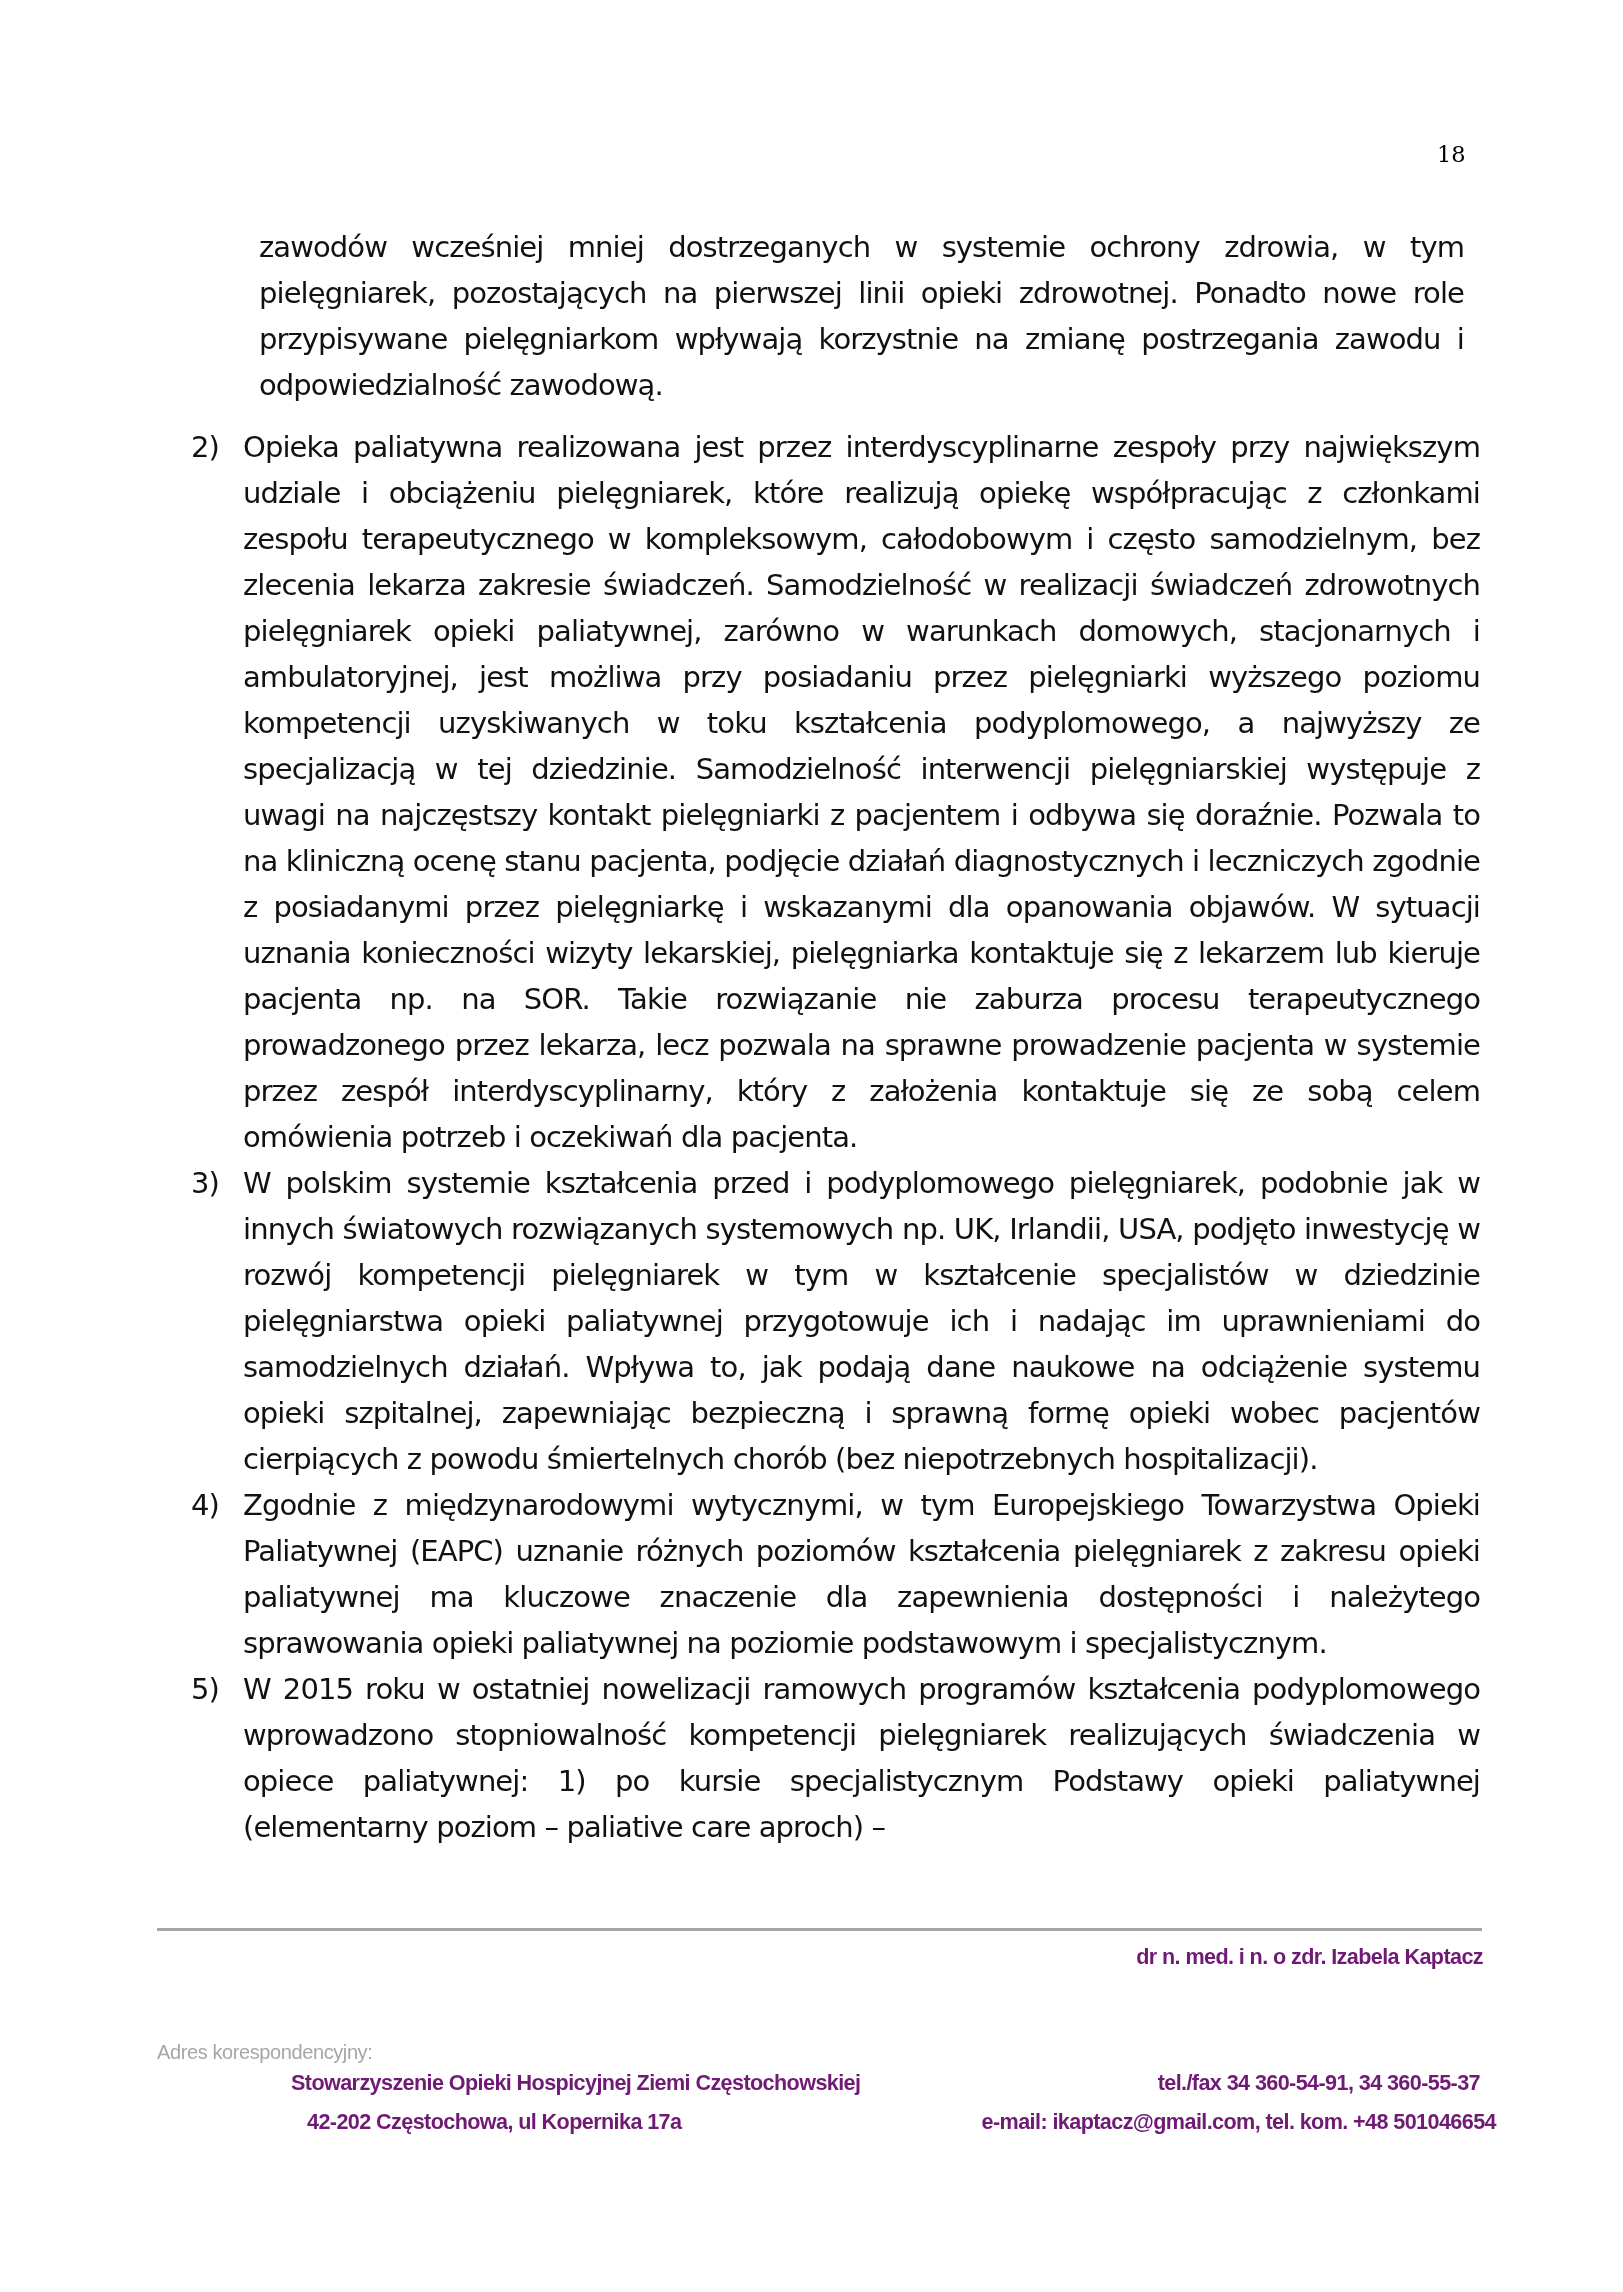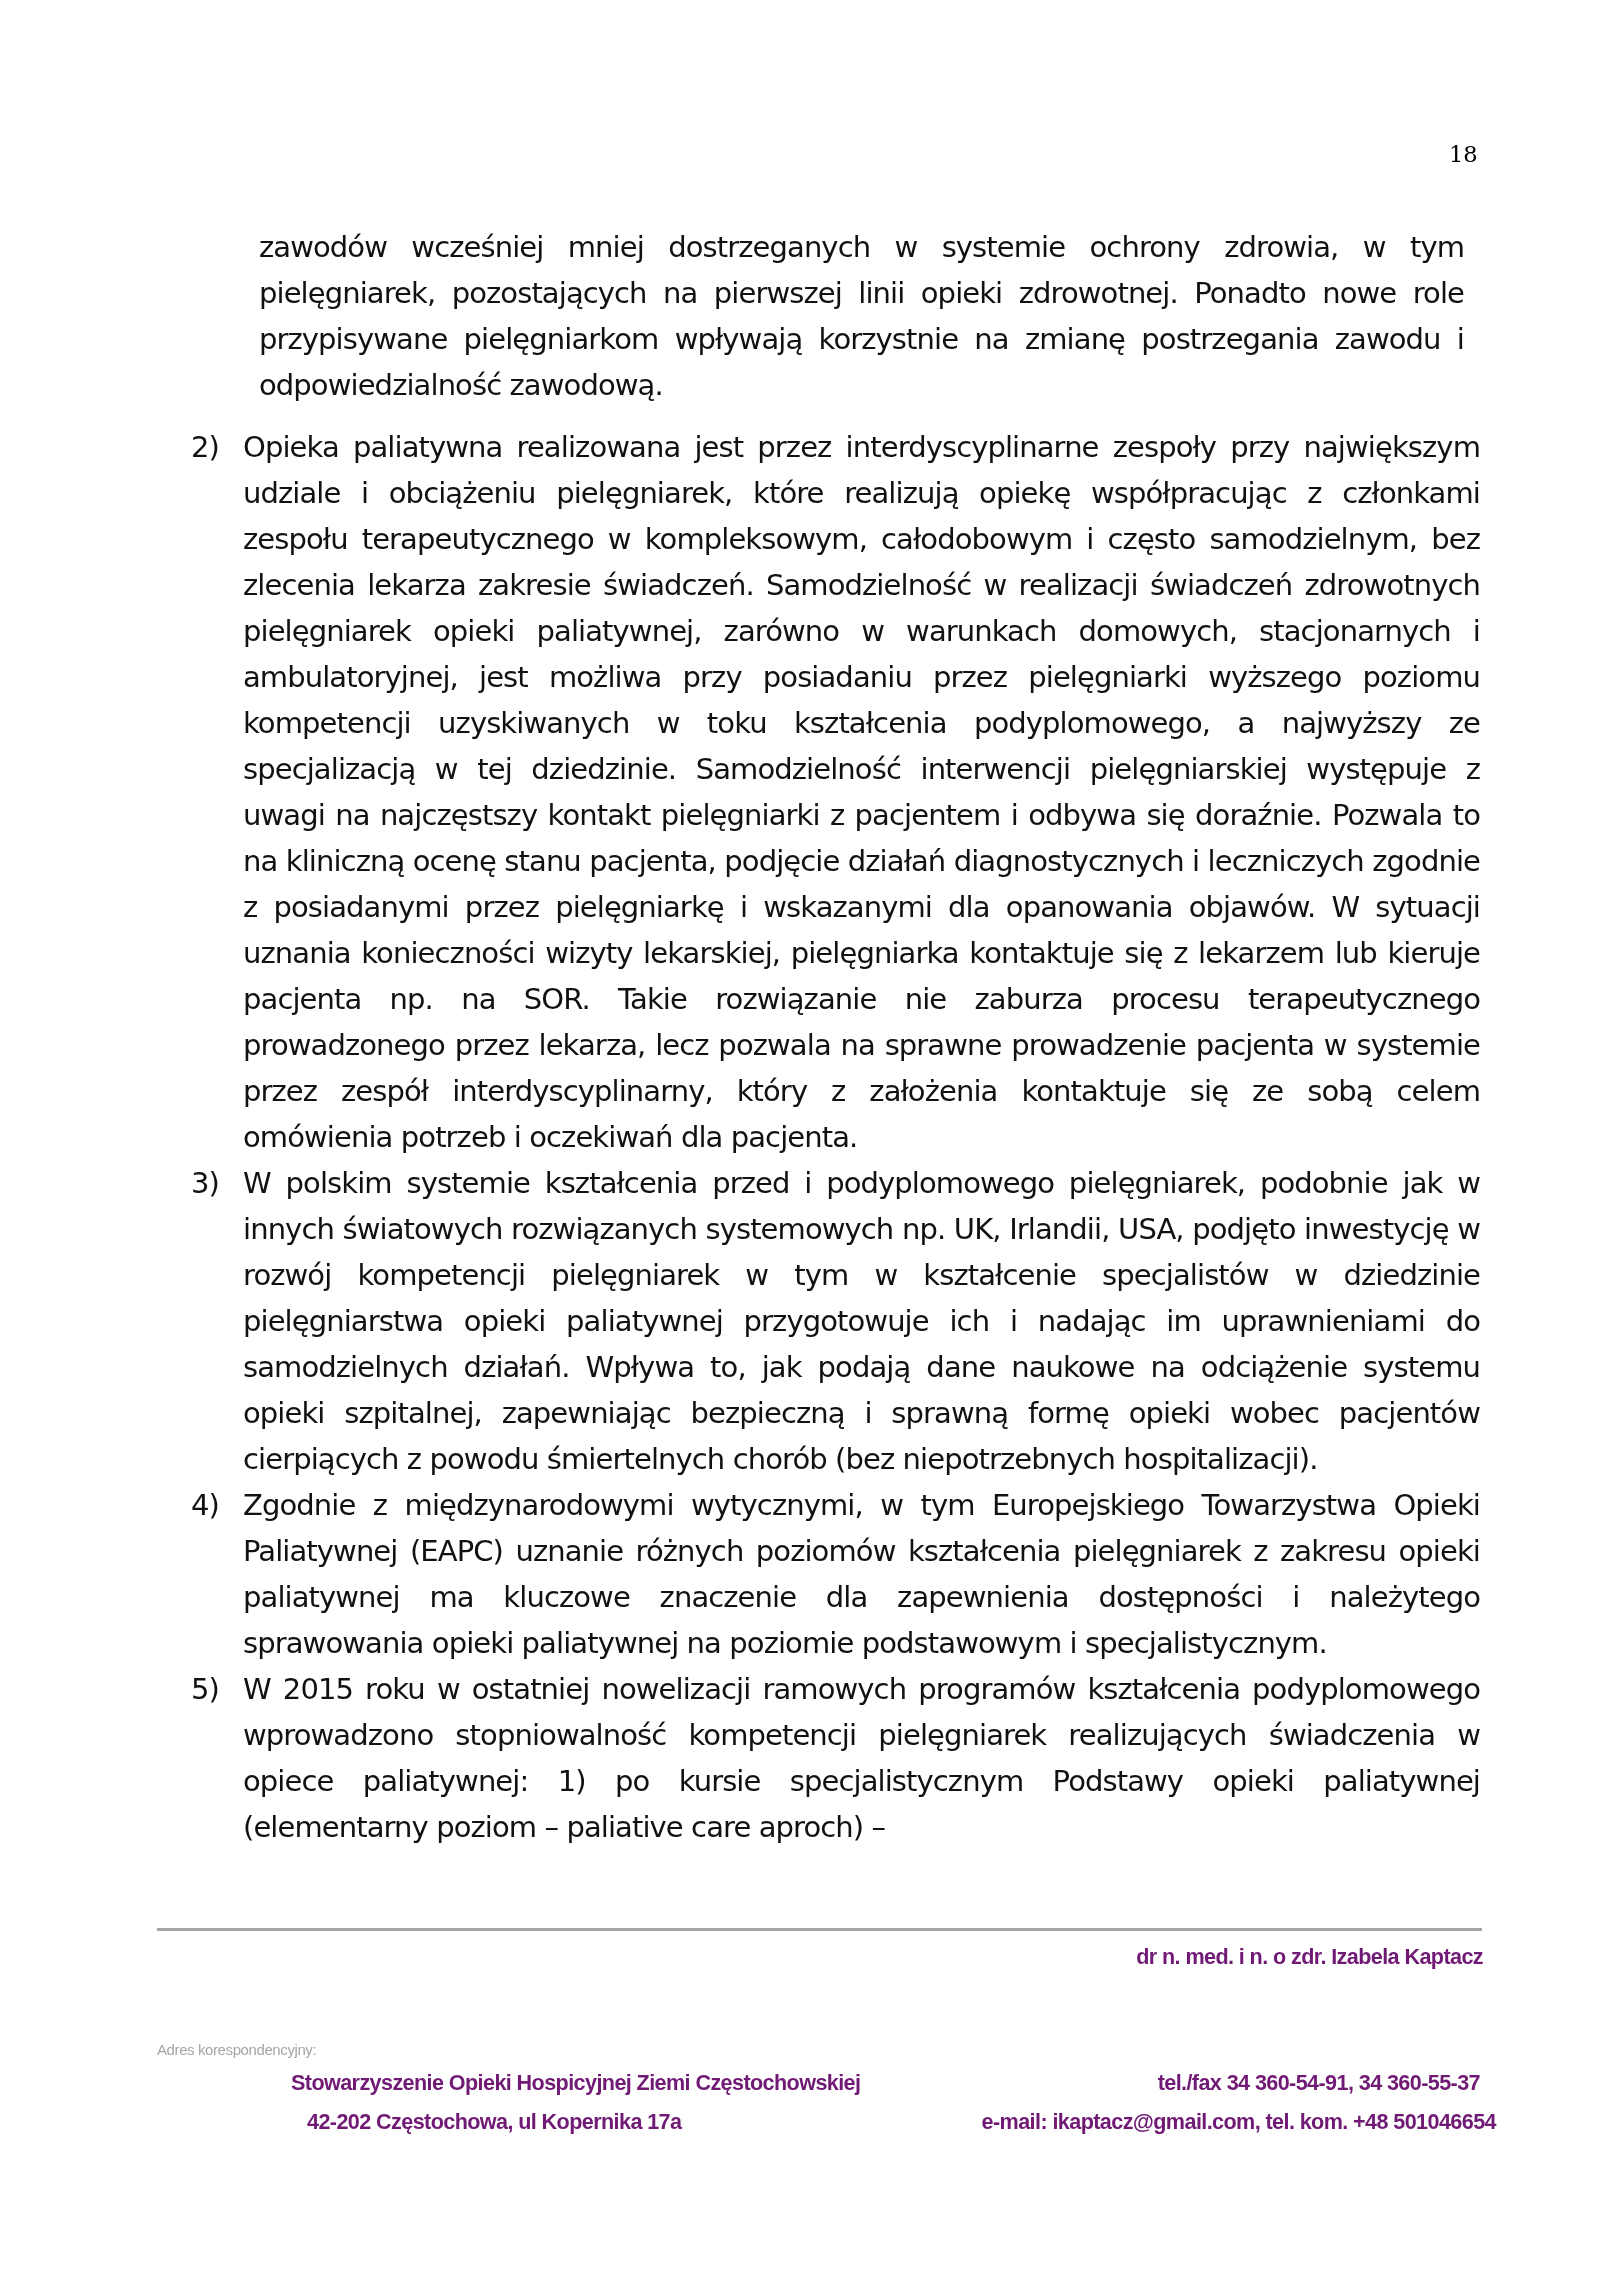--- a/index.html
+++ b/index.html
@@ -15,21 +15,20 @@
       font-family: "DejaVu Sans", sans-serif;
       color: #111111;
     }
     .page-number {
       position: absolute;
       top: 141px;
       left: 1437px;
       font-family: "DejaVu Serif", serif;
       font-size: 22.5px;
       color: #000;
-      margin-left: 12px;
     }
     .body-text {
       position: absolute;
       top: 208px;
       left: 191px;
       width: 1289px;
       font-size: 29px;
       line-height: 46px;
       letter-spacing: -0.9px;
       word-spacing: 0px;
@@ -72,21 +71,21 @@
       top: 1939px;
       right: 140px;
       text-align: right;
       line-height: 35px;
     }
     .footer-address-label {
       position: absolute;
       top: 2041px;
       left: 157px;
       font-family: "Liberation Sans", sans-serif;
-      font-size: 15px;
+      font-size: 20px;
       color: #a6a6a6;
       letter-spacing: -0.4px;
     }
     .footer-row {
       position: absolute;
       left: 0;
       width: 1623px;
       height: 33px;
     }
     .footer-row .left {

